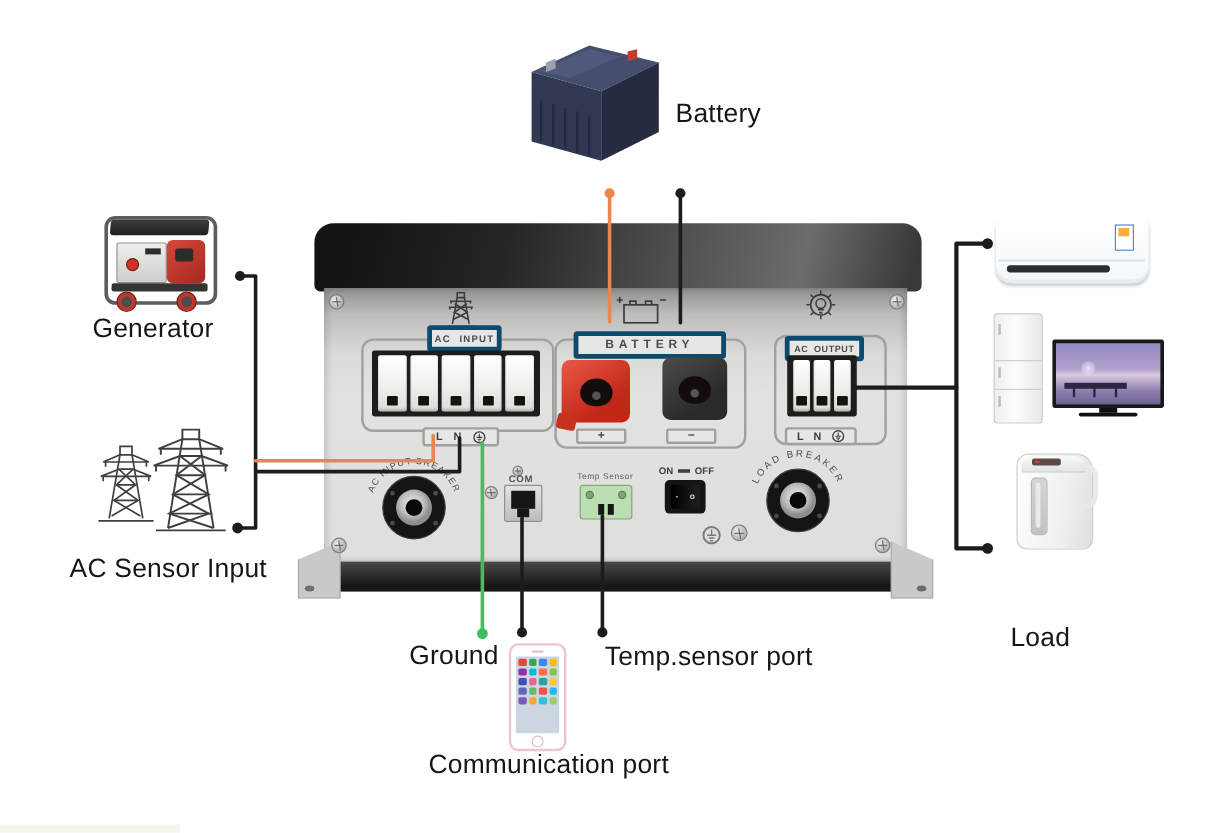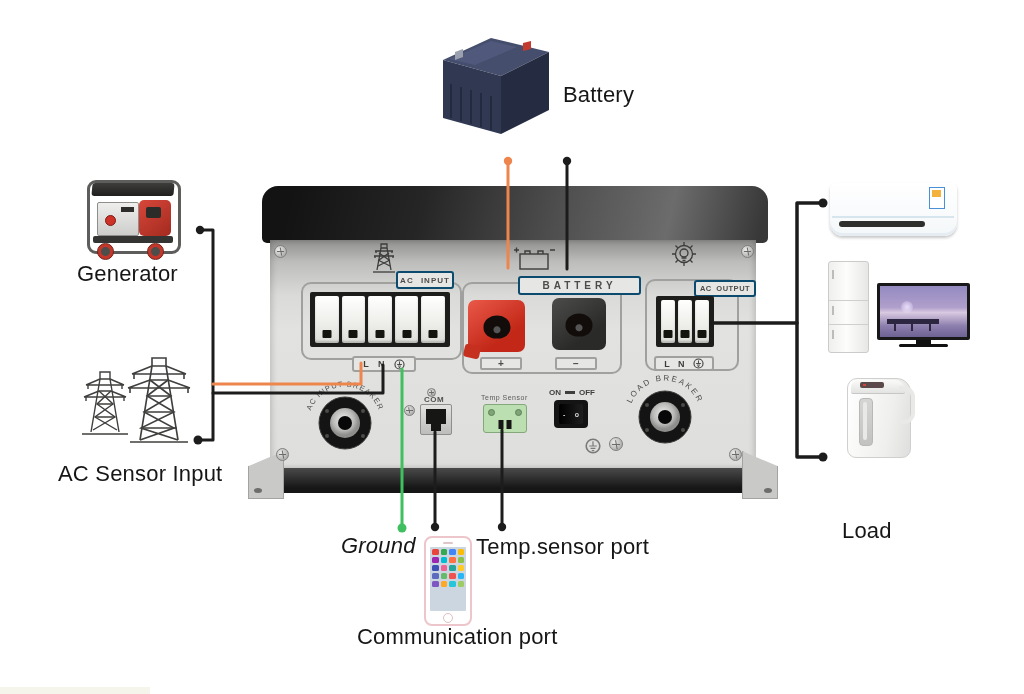--- a/index.html
+++ b/index.html
@@ -20,22 +20,22 @@
   .flange-hole{position:absolute;bottom:5px;width:8px;height:5px;background:#6d6d6b;border-radius:50%;}
   .flange.l .flange-hole{left:5px;}
   .flange.r .flange-hole{right:5px;}
 
   .screw{position:absolute;border-radius:50%;background:radial-gradient(circle at 35% 35%,#ececea,#999997);border:1px solid #7f7f7d;}
   .screw::before,.screw::after{content:"";position:absolute;left:14%;top:46%;width:72%;height:1px;background:#6b6b69;}
   .screw::after{transform:rotate(80deg);}
 
   
   .sect-outline{position:absolute;border:2px solid #a0a09e;border-radius:10px;}
-  .sect-box{position:absolute;background:#e6e6e4;border:2px solid #0c4a6e;border-radius:3px;
-            display:flex;align-items:center;justify-content:center;color:#4c4c4a;font-weight:bold;margin-left:40px;}
+  .sect-box{position:absolute;background:#e6e6e4;border:4px solid #0c4a6e;border-radius:3px;
+            display:flex;align-items:center;justify-content:center;color:#4c4c4a;font-weight:bold;}
   .recess{position:absolute;background:#1d1d1b;border-radius:2px;display:flex;gap:3px;padding:4px 5px;box-sizing:border-box;}
   .term{flex:1;position:relative;background:linear-gradient(180deg,#ffffff,#ededE9 60%,#dcdcd8);border-radius:2px;box-shadow:inset 0 -2px 2px rgba(0,0,0,.18);}
   .term-hole{position:absolute;left:50%;bottom:5px;transform:translateX(-50%);width:9px;height:8px;background:#14140f;border-radius:1px;}
   .lnbox{position:absolute;background:#e6e6e4;border:2px solid #a0a09e;border-radius:3px;display:flex;align-items:center;justify-content:space-evenly;
          font-size:9px;font-weight:bold;color:#3d3d3b;box-sizing:border-box;}
   .bat-term{position:absolute;border-radius:7px;}
   .bat-term .bore{position:absolute;left:50%;top:52%;transform:translate(-50%,-50%);width:27px;height:23px;background:radial-gradient(circle at 50% 62%,#555 0 3px,#120d0b 4px);border-radius:50% 50% 46% 46%;}
   .pm-box{position:absolute;background:#e6e6e4;border:2px solid #a0a09e;border-radius:2px;display:flex;align-items:center;justify-content:center;
           font-size:10px;font-weight:bold;color:#4c4c4a;box-sizing:border-box;}
   .panel-cap{position:absolute;font-size:8px;color:#515151;font-weight:bold;letter-spacing:.5px;white-space:nowrap;}
@@ -426,16 +426,16 @@
     <circle cx="435" cy="527" r="4.2" fill="#1c1c1c"></circle>
     <circle cx="502" cy="527" r="4.2" fill="#1c1c1c"></circle>
     <circle cx="823" cy="203" r="4.5" fill="#1c1c1c"></circle>
     <circle cx="823" cy="457" r="4.5" fill="#1c1c1c"></circle>
   </g>
 </svg>
 
 <div class="ext-label" style="left:563px;top:82px;">Battery</div>
 <div class="ext-label" style="left:77px;top:261px;">Generator</div>
 <div class="ext-label" style="left:58px;top:461px;">AC Sensor Input</div>
-<div class="ext-label" style="left:341px;top:533px;font-style:italic;">Ground</div>
-<div class="ext-label" style="left:476px;top:534px;">Temp.sensor port</div>
+<div class="ext-label" style="left:341px;top:533px;">Ground</div>
+<div class="ext-label" style="left:504px;top:534px;">Temp.sensor port</div>
 <div class="ext-label" style="left:357px;top:624px;">Communication port</div>
 <div class="ext-label" style="left:842px;top:482px;margin-top:36px;">Load</div>
 
 </body></html>

